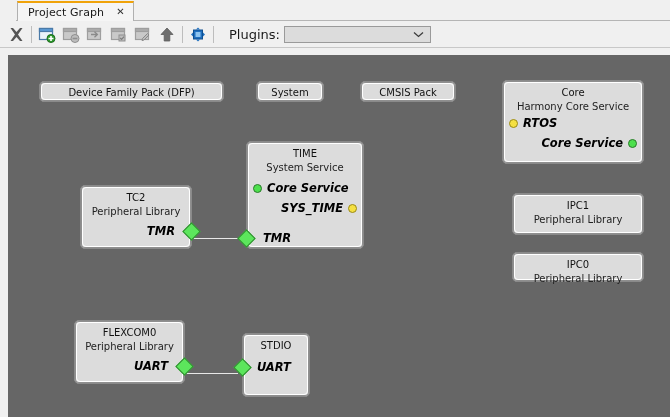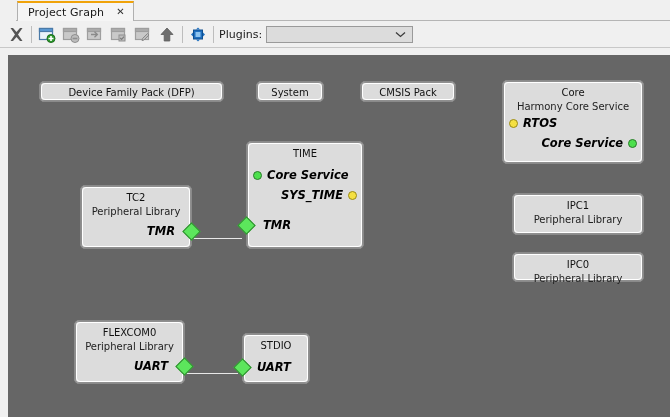--- a/index.html
+++ b/index.html
@@ -52,21 +52,21 @@
   }
   .tb-btn{
     width:24px;height:24px;
     display:flex;align-items:center;justify-content:center;
     flex:0 0 auto;
   }
   .tb-sep{
     width:1px;height:17px;background:#bdbdbd;margin:0 3px;flex:0 0 auto;
   }
   .plugins-label{
-    font-size:11px;color:#1a1a1a;margin:0 4px 0 2px;white-space:nowrap;
+    font-size:13px;color:#1a1a1a;margin:0 4px 0 12px;white-space:nowrap;
   }
   .plugins-combo{
     width:147px;height:17px;box-sizing:border-box;
     background:#dcdcdc;
     border:1px solid #9a9a9a;
     display:flex;align-items:center;justify-content:flex-end;
     padding-right:6px;
   }
   .plugins-value{
     flex:1;font-size:11px;color:#222;padding-left:5px;
@@ -282,20 +282,21 @@
         <div class="port-row right">
           <span class="port-label">Core Service</span>
           <span class="dot green right"></span>
         </div>
       </div>
     </div>
 
     <div class="node" style="left:238px; top:86px; width:118px; height:108px;padding-left:46px;">
       <div class="node-inner">
         <div class="node-title">TIME</div>
+        <div class="node-sub">System Service</div>
 
         <div class="port-row left" style="margin-top:4px;">
           <span class="dot green left"></span>
           <span class="port-label">Core Service</span>
         </div>
 
         <div class="port-row right">
           <span class="port-label">SYS_TIME</span>
           <span class="dot yellow right"></span>
         </div>
@@ -338,21 +339,21 @@
         <div class="node-title">FLEXCOM0</div>
         <div class="node-sub">Peripheral Library</div>
 
         <div class="port-row right" style="padding-right:14px;margin-top:3px;">
           <span class="port-label">UART</span>
           <span class="diamond" style="right:-9px;top:4px;"></span>
         </div>
       </div>
     </div>
 
-    <div class="node" style="left:234px; top:278px; width:68px; height:51px;">
+    <div class="node" style="left:234px; top:278px; width:68px; height:64px;">
       <div class="node-inner">
         <div class="node-title">STDIO</div>
 
         <div class="port-row left" style="padding-left:12px;margin-top:4px;">
           <span class="diamond" style="left:-9px;top:4px;"></span>
           <span class="port-label">UART</span>
         </div>
       </div>
     </div>
 

